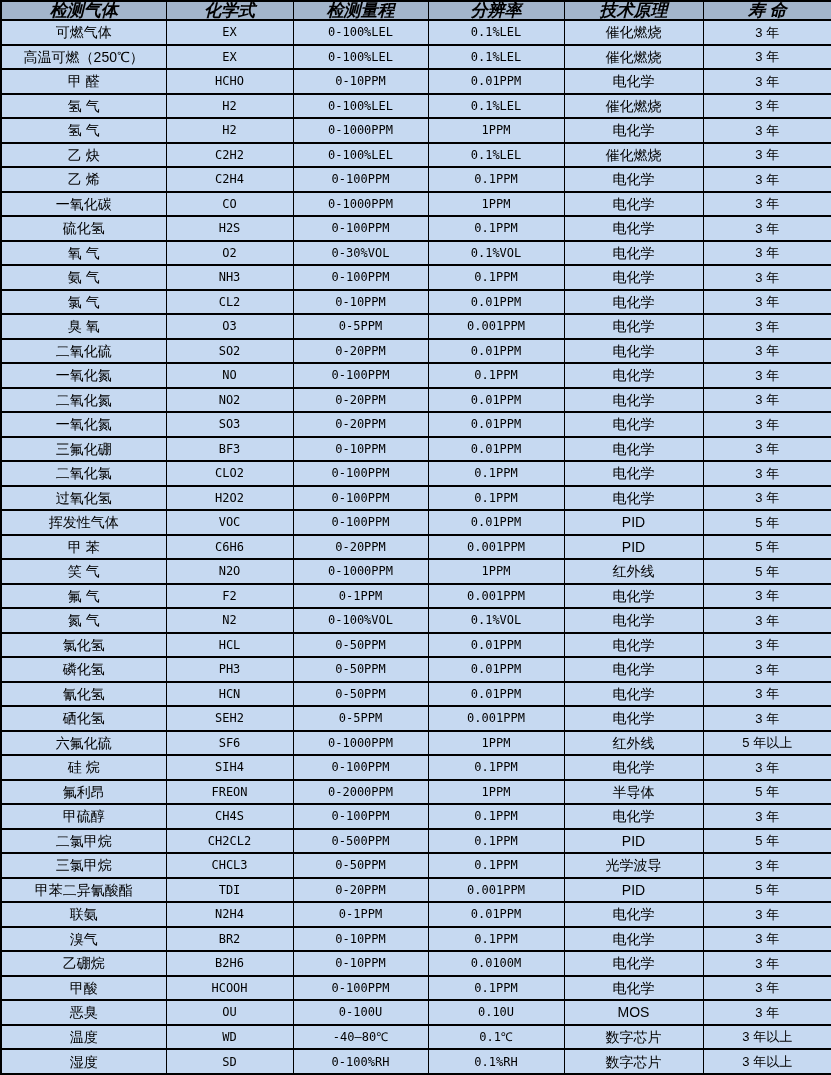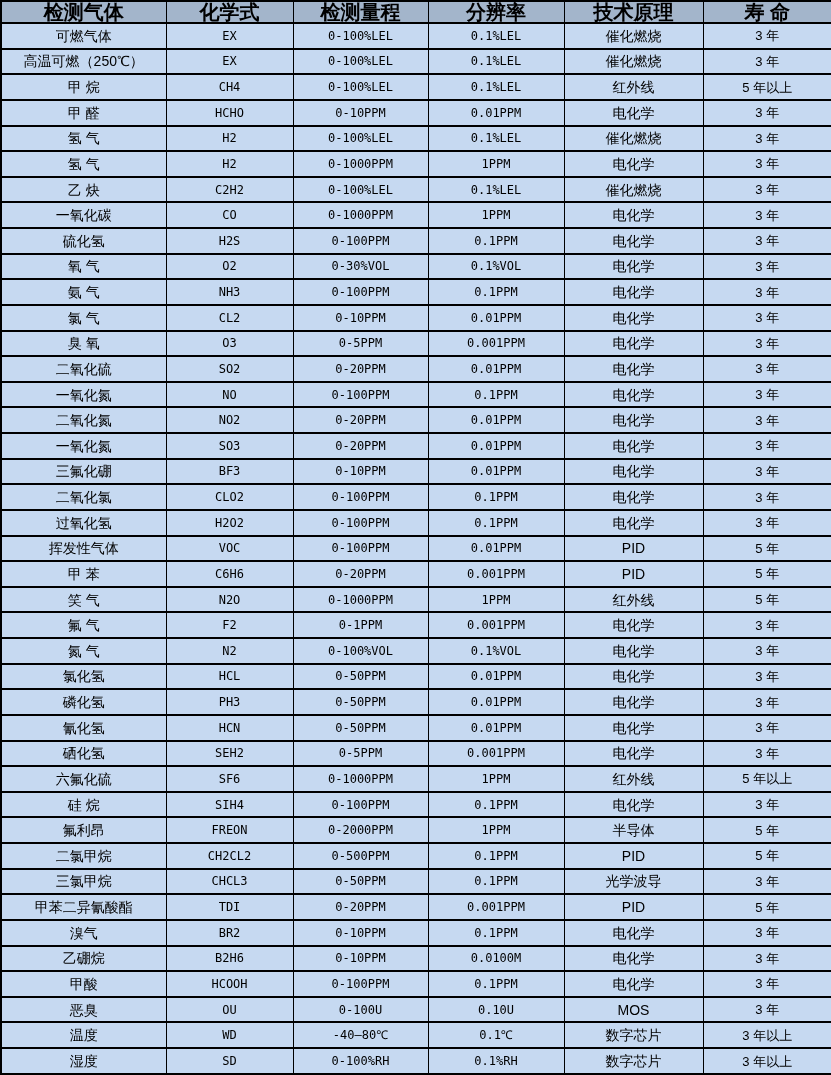--- a/index.html
+++ b/index.html
@@ -26,23 +26,24 @@
     color: #000000;
     white-space: nowrap;
     overflow: hidden;
     line-height: 1;
   }
   table.gas-table {
     border: 2px solid var(--border-color, #000000);
   }
   table.gas-table th {
     background: var(--header-bg, #a3b5cb);
-    font-size: 20px;
+    font-size: 17px;
     font-weight: bold;
     font-family: "Liberation Sans", sans-serif;
+    font-style: italic;
   }
   table.gas-table td {
     background: var(--row-bg, #c6d9f1);
     font-size: 14px;
   }
   
   table.gas-table td:nth-child(2),
   table.gas-table td:nth-child(3),
   table.gas-table td:nth-child(4) {
     font-family: "DejaVu Sans Mono", monospace;
@@ -86,28 +87,20 @@
       </tr>
       <tr>
         <td>高温可燃（250℃）</td>
         <td>EX</td>
         <td>0-100%LEL</td>
         <td>0.1%LEL</td>
         <td>催化燃烧</td>
         <td>3 年</td>
       </tr>
       <tr>
-        <td>甲 烷</td>
-        <td>CH4</td>
-        <td>0-100%LEL</td>
-        <td>0.1%LEL</td>
-        <td>红外线</td>
-        <td>5 年以上</td>
-      </tr>
-      <tr>
         <td>甲 醛</td>
         <td>HCHO</td>
         <td>0-10PPM</td>
         <td>0.01PPM</td>
         <td>电化学</td>
         <td>3 年</td>
       </tr>
       <tr>
         <td>氢 气</td>
         <td>H2</td>
@@ -123,20 +116,28 @@
         <td>1PPM</td>
         <td>电化学</td>
         <td>3 年</td>
       </tr>
       <tr>
         <td>乙 炔</td>
         <td>C2H2</td>
         <td>0-100%LEL</td>
         <td>0.1%LEL</td>
         <td>催化燃烧</td>
+        <td>3 年</td>
+      </tr>
+      <tr>
+        <td>乙 烯</td>
+        <td>C2H4</td>
+        <td>0-100PPM</td>
+        <td>0.1PPM</td>
+        <td>电化学</td>
         <td>3 年</td>
       </tr>
       <tr>
         <td>一氧化碳</td>
         <td>CO</td>
         <td>0-1000PPM</td>
         <td>1PPM</td>
         <td>电化学</td>
         <td>3 年</td>
       </tr>
@@ -326,20 +327,28 @@
       </tr>
       <tr>
         <td>氟利昂</td>
         <td>FREON</td>
         <td>0-2000PPM</td>
         <td>1PPM</td>
         <td>半导体</td>
         <td>5 年</td>
       </tr>
       <tr>
+        <td>甲硫醇</td>
+        <td>CH4S</td>
+        <td>0-100PPM</td>
+        <td>0.1PPM</td>
+        <td>电化学</td>
+        <td>3 年</td>
+      </tr>
+      <tr>
         <td>二氯甲烷</td>
         <td>CH2CL2</td>
         <td>0-500PPM</td>
         <td>0.1PPM</td>
         <td>PID</td>
         <td>5 年</td>
       </tr>
       <tr>
         <td>三氯甲烷</td>
         <td>CHCL3</td>
@@ -348,20 +357,28 @@
         <td>光学波导</td>
         <td>3 年</td>
       </tr>
       <tr>
         <td>甲苯二异氰酸酯</td>
         <td>TDI</td>
         <td>0-20PPM</td>
         <td>0.001PPM</td>
         <td>PID</td>
         <td>5 年</td>
+      </tr>
+      <tr>
+        <td>联氨</td>
+        <td>N2H4</td>
+        <td>0-1PPM</td>
+        <td>0.01PPM</td>
+        <td>电化学</td>
+        <td>3 年</td>
       </tr>
       <tr>
         <td>溴气</td>
         <td>BR2</td>
         <td>0-10PPM</td>
         <td>0.1PPM</td>
         <td>电化学</td>
         <td>3 年</td>
       </tr>
       <tr>

